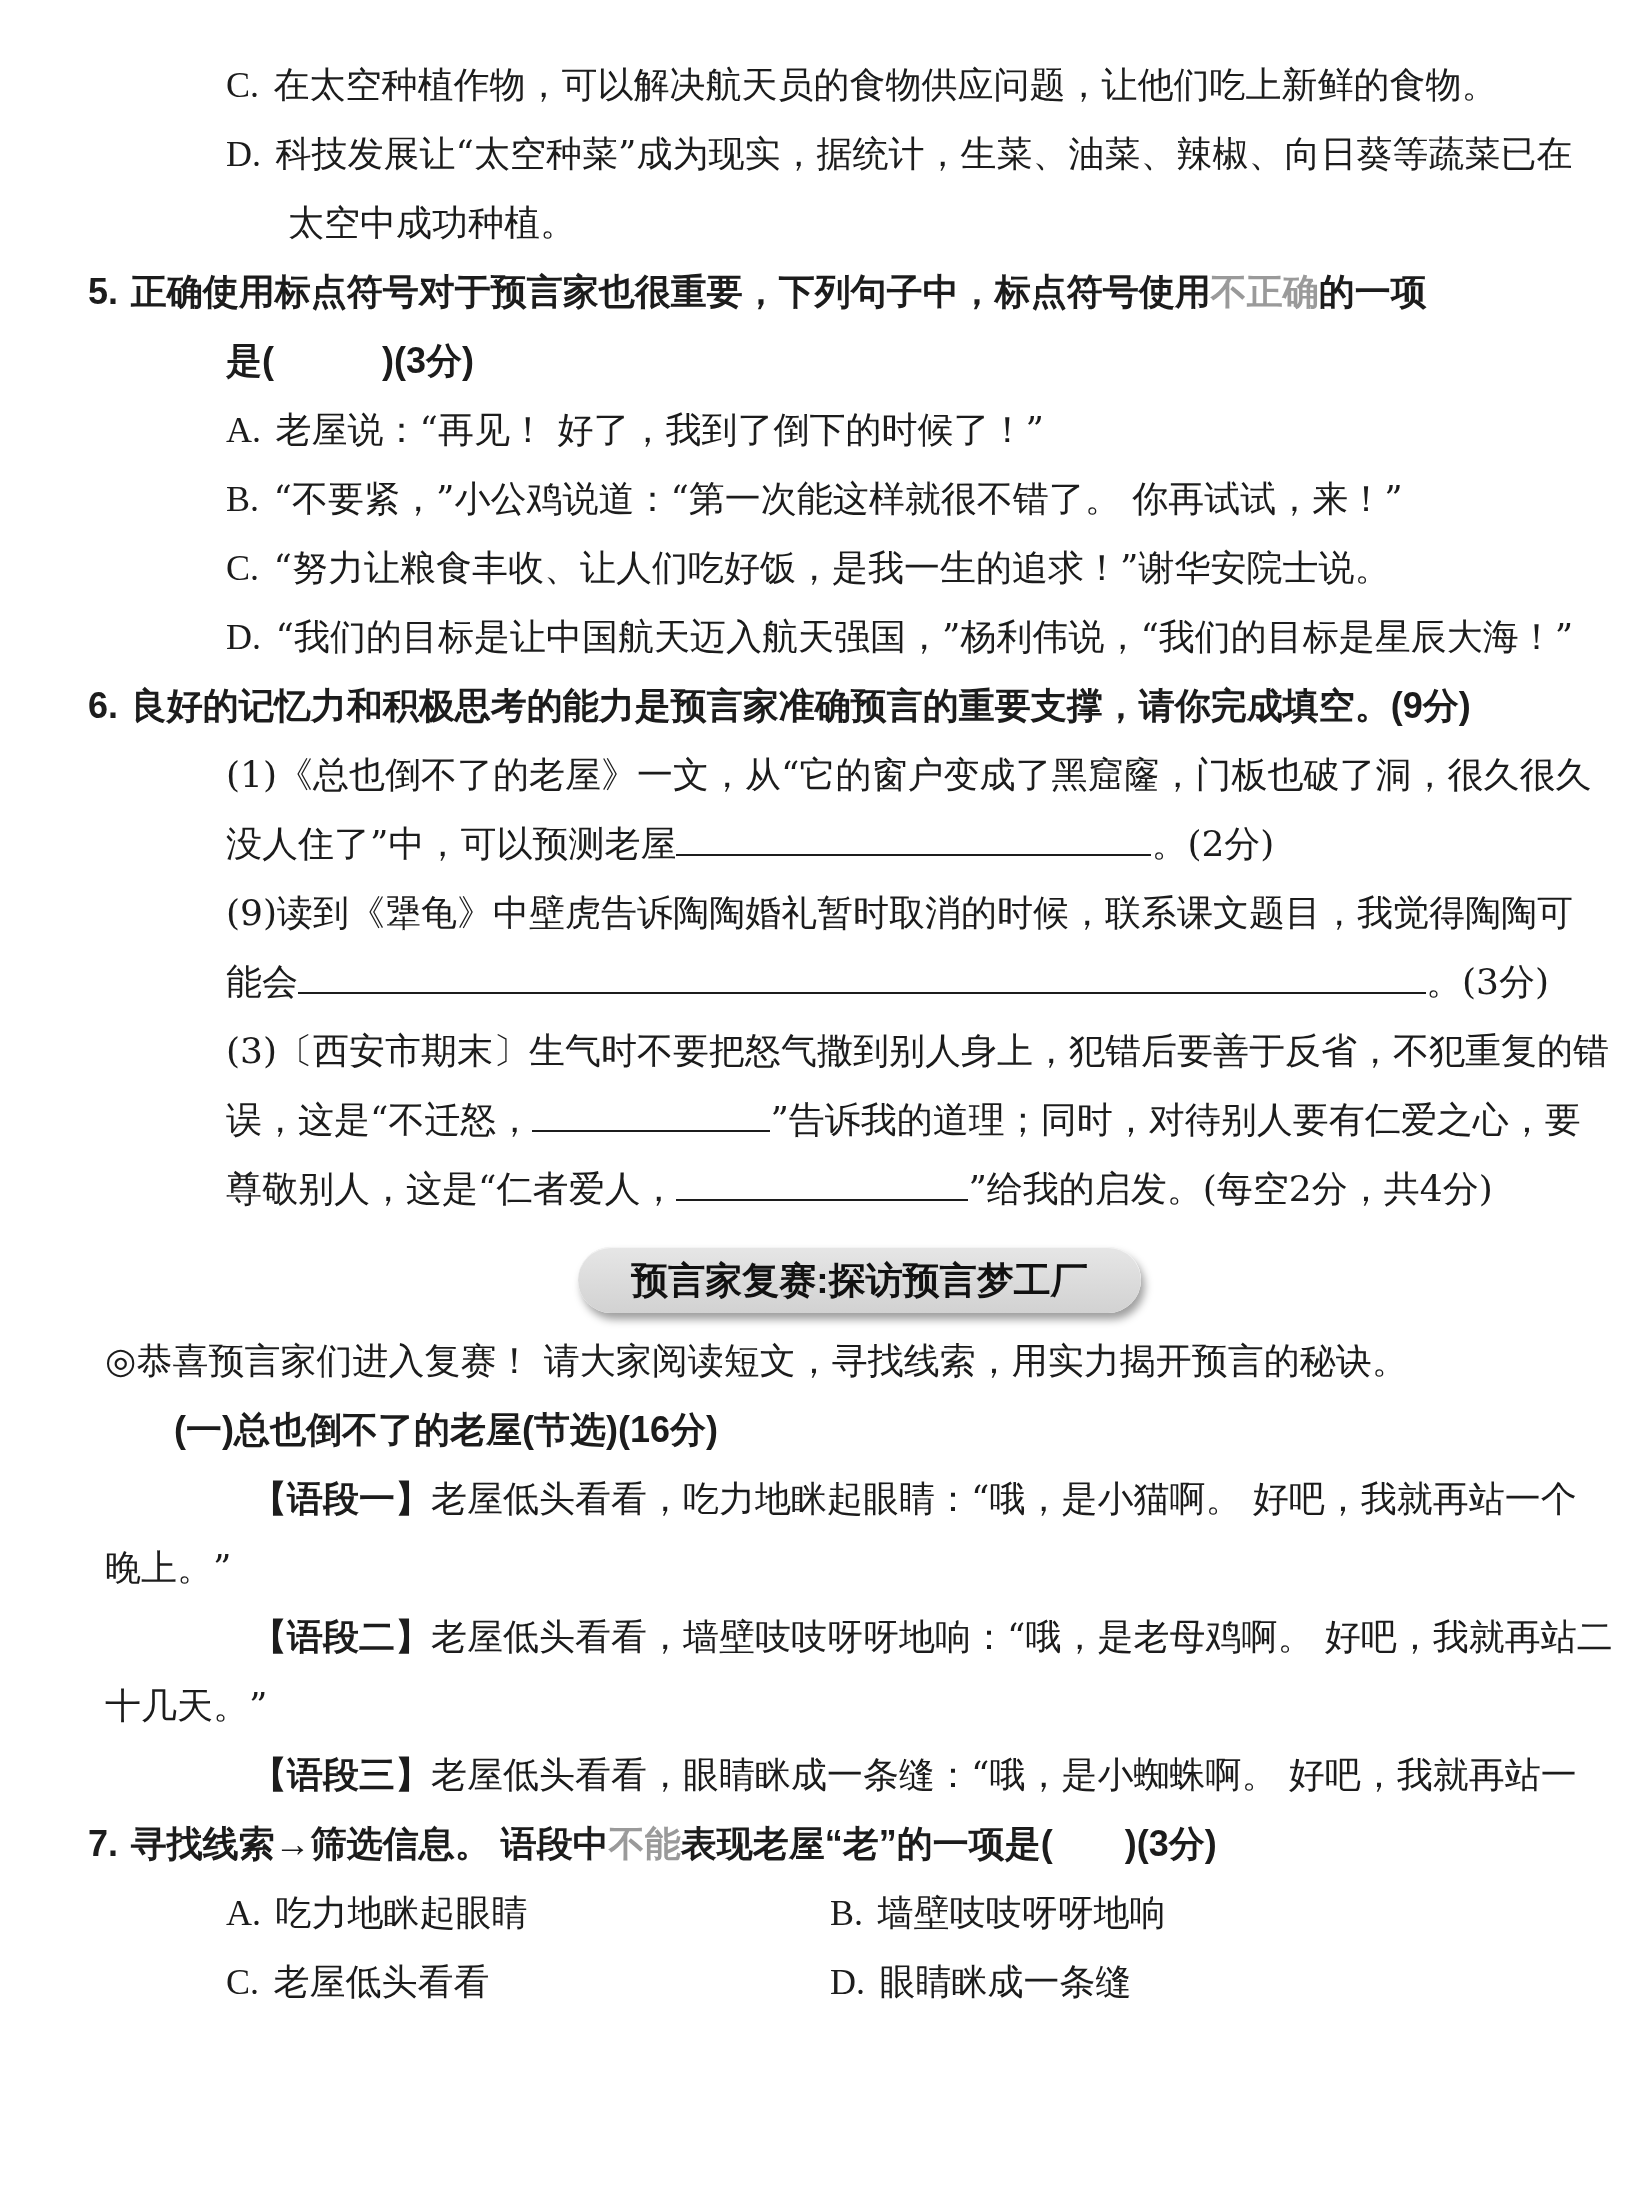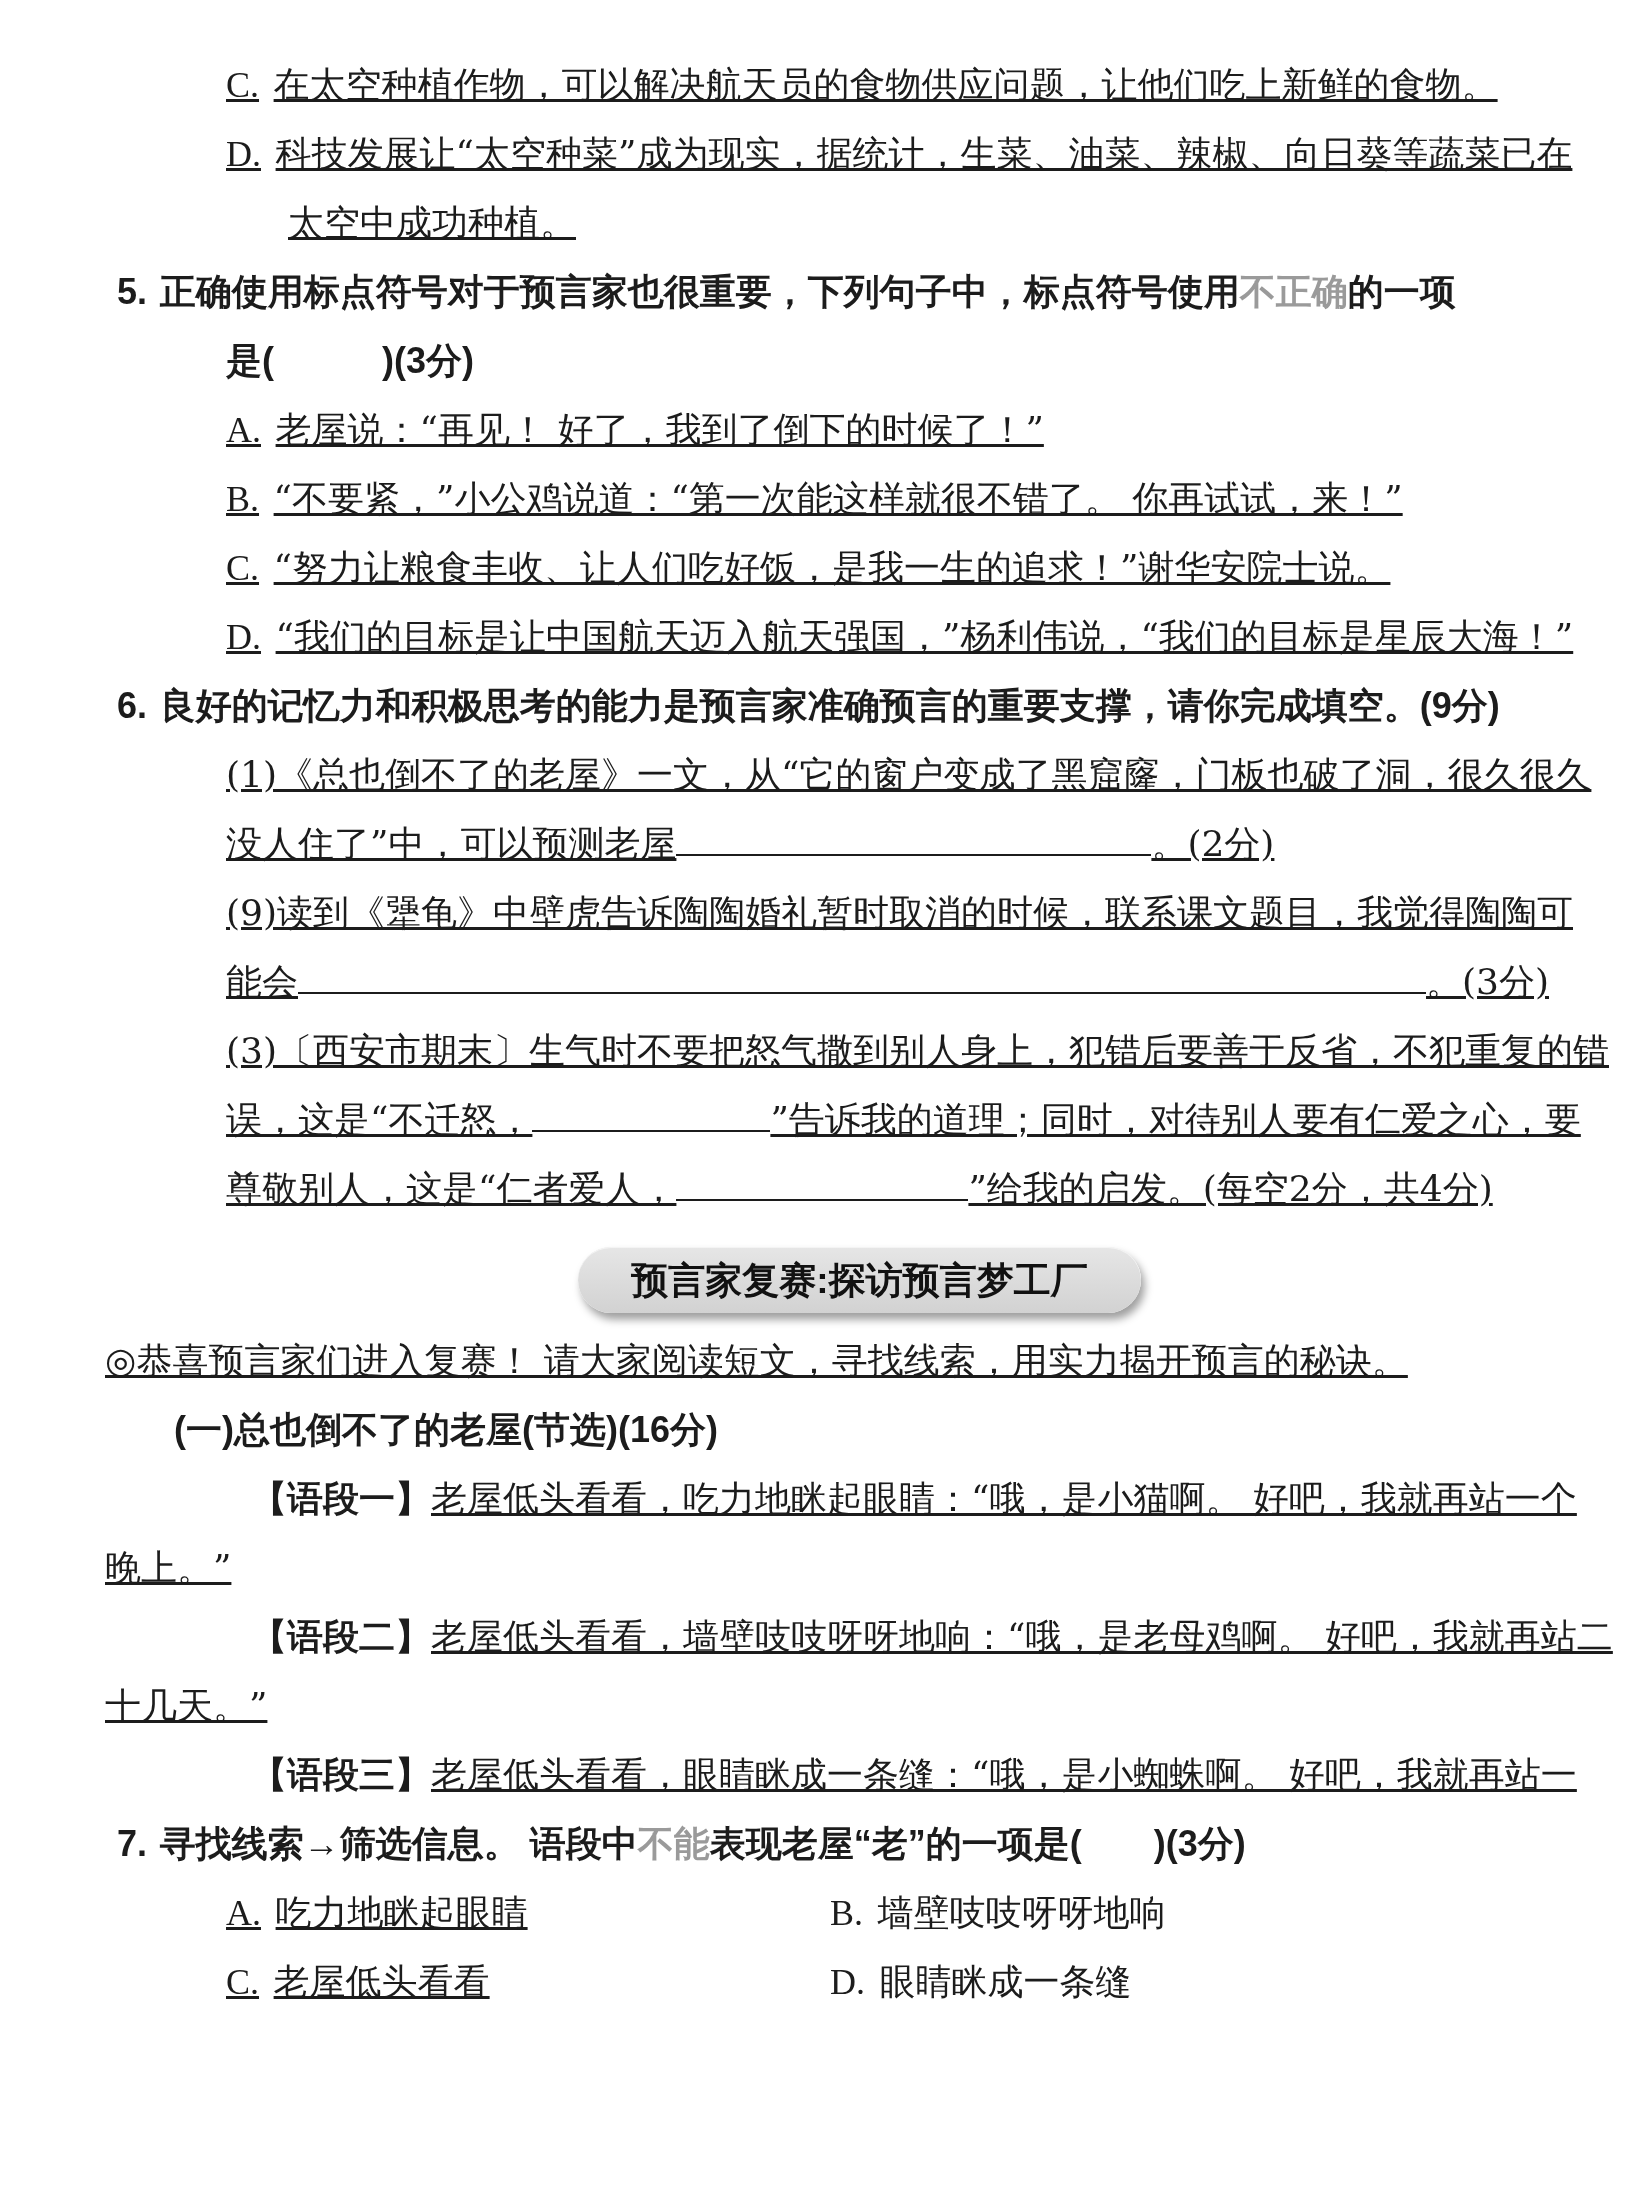--- a/index.html
+++ b/index.html
@@ -8,22 +8,22 @@
     width:1653px; height:2205px;
     margin:0 auto;
     background:#ffffff;
     color:#1c1c1c;
     overflow:hidden;
     font-size:36px;
   }
   .content { padding-top:50px; }
   .line { height:69px; line-height:69px; white-space:nowrap; position:relative; }
   .hei  { font-family:"Liberation Sans","DejaVu Sans",sans-serif; font-weight:700; }
-  .kai  { font-family:"DejaVu Serif","Liberation Serif",serif; font-weight:400;text-decoration:underline; }
-  .ind-num     { padding-left:117px; }
+  .kai  { font-family:"DejaVu Serif","Liberation Serif",serif; font-weight:400; }
+  .ind-num     { padding-left:88px; }
   .ind-opt     { padding-left:226px; }
   .ind-optcont { padding-left:288px; }
   .ind-flow    { padding-left:105px; }
   .ind-para    { padding-left:251px; }
   .qnum { font-weight:700; font-family:"Liberation Sans","DejaVu Sans",sans-serif; margin-right:12.8px; }
   .optletter { font-family:"Liberation Serif","DejaVu Serif",serif; margin-right:14.6px; }
   .gray { color:#9a9a9a; }
   .blank { display:inline-block; border-bottom:2.7px solid #1c1c1c; height:31px; vertical-align:baseline; }
   .w-b1 { width:475px; }
   .w-b2 { width:1128px; }

